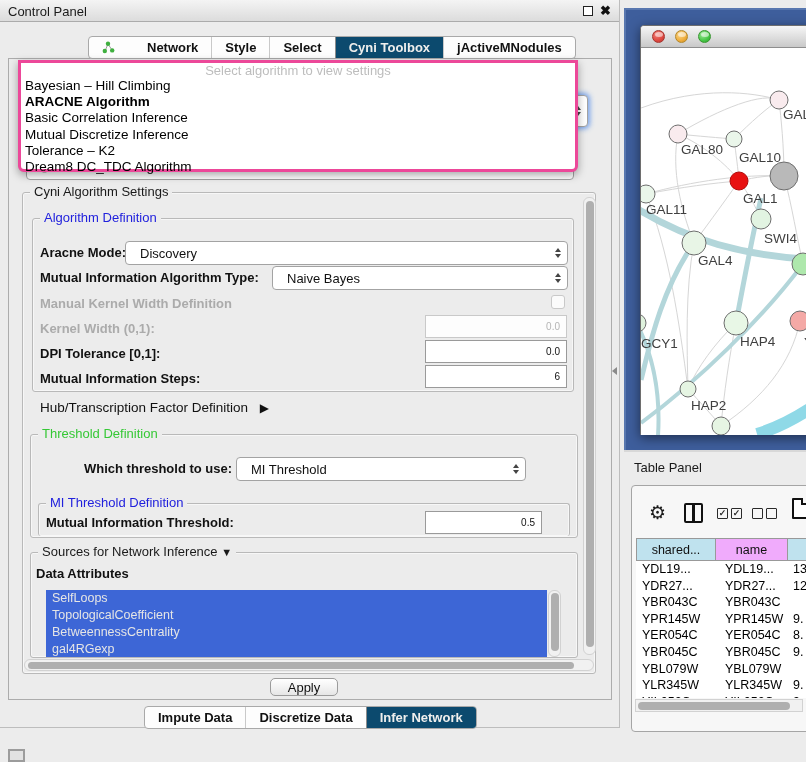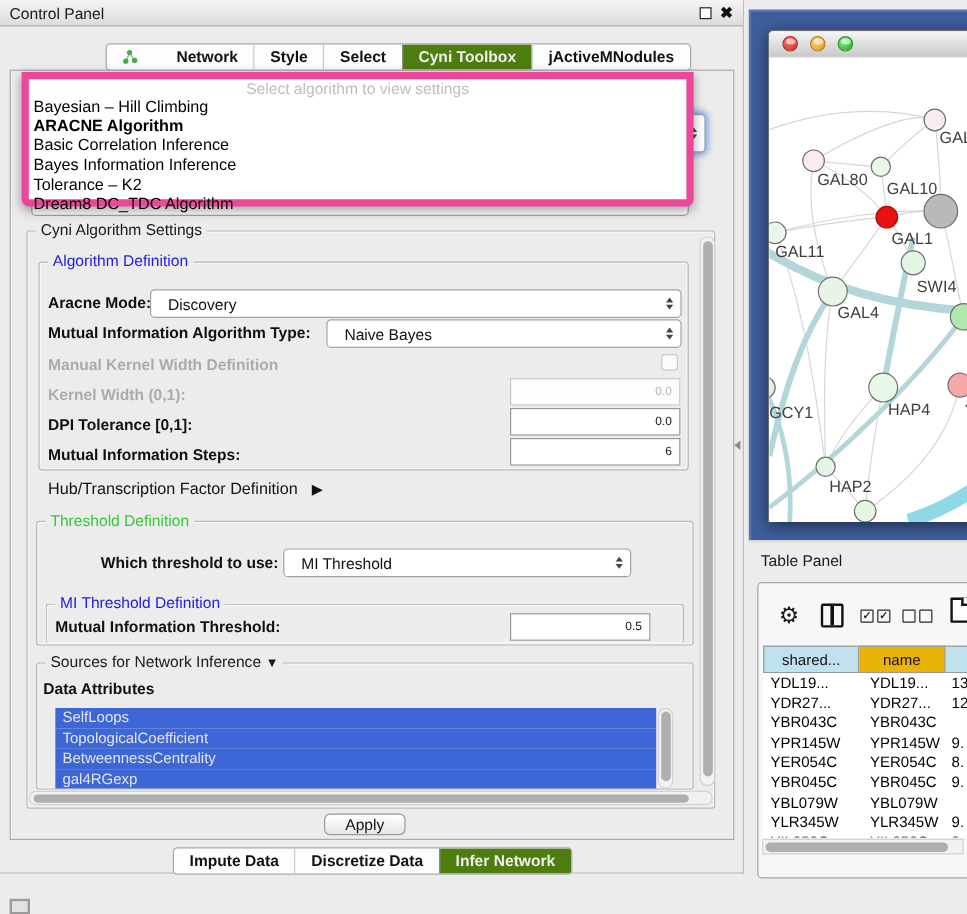--- a/index.html
+++ b/index.html
@@ -18,21 +18,21 @@
     background:linear-gradient(#F4F4F4,#DCDCDC); border-bottom:1px solid #ABABAB; }
   #cp-title { left:8px; top:4px; font-size:13px; color:#1A1A1A; }
   #float-icon { right:26px; top:6px; width:10px; height:10px; border:1.5px solid #222; background:#fff; }
   #cp-close { right:8px; top:3px; font-size:13px; font-weight:bold; color:#111; cursor:default; }
 
   
   .tabstrip { display:flex; border:1px solid #A9A9A9; border-radius:4px; background:#FDFDFD; height:23px; overflow:hidden; }
   .tabstrip .tab { display:flex; align-items:center; gap:5px; padding:0 13px; font-size:13px; font-weight:bold;
     color:#111; border-left:1px solid #C9C9C9; white-space:nowrap; }
   .tabstrip .tab:first-child { border-left:none;gap:32px; }
-  .tabstrip .tab.sel { background:#4d7c0f; color:#EFEFED; border-left-color:#8C8C8C;justify-content:center; }
+  .tabstrip .tab.sel { background:#0c4a6e; color:#EFEFED; border-left-color:#8C8C8C;justify-content:center; }
   #top-tabs { left:88px; top:36px; }
   #bottom-tabs { left:144px; top:706px; }
 
   
   #main-panel { left:8px; top:58px; width:604px; height:642px; border:1px solid #ACACAC; background:#ECECEC; }
 
   
   .combo { position:absolute; background:#fff; border:1px solid #A3A3A3; border-radius:4px;
     font-size:13px; color:#111; display:flex; align-items:center; padding-left:14px; }
   .combo .spin { position:absolute; right:6px; top:0; height:100%; display:flex; flex-direction:column; justify-content:center; }
@@ -48,21 +48,21 @@
   
   .group { position:absolute; border:1px solid #B9B9B9; border-radius:3px;
     box-shadow:inset 0 0 0 1px rgba(255,255,255,.6);text-align:right; }
   .group > .gtitle { position:absolute; top:-9px; left:7px; background:#ECECEC; padding:0 4px;
     font-size:13px; color:#1A1A1A; white-space:nowrap; }
   .gtitle.blue { color:#2121DD; }
   .gtitle.green { color:#35C835; }
 
   
   #algo-popup { left:18px; top:60px; width:560px; height:112px; background:#fff;
-    border:6px solid #ec4899; border-radius:0 0 6px 6px; z-index:20;
+    border:3px solid #ec4899; border-radius:0 0 6px 6px; z-index:20;
     box-shadow:0 3px 9px rgba(0,0,0,.35); padding-top:1px; }
   #algo-placeholder { text-align:center; color:#BDBDBD; font-size:13px; height:14px; line-height:14px; }
   .algo-item { font-size:13.5px; line-height:16.2px; padding-left:4px; color:#000; white-space:nowrap; }
   .algo-item.bold { font-weight:bold; }
 
   .hidden-combo { z-index:5; }
   .focus-ring { box-shadow:0 0 5px 2px rgba(100,150,235,.85); }
 
   
   .attr-row { height:17px; line-height:17px; background:#3D66D6; color:#e5e5e5; font-size:12.5px; padding-left:6px; white-space:nowrap; }
@@ -96,21 +96,21 @@
   #tp-toolbar { left:636px; top:498px; width:170px; height:38px; }
   #gear-icon { left:13px; top:3px; font-size:19px; color:#1A1A1A; }
   #cols-icon { left:48px; top:5px; width:19px; height:20px; border:2.5px solid #111; border-radius:2px; }
   #cols-icon i { position:absolute; left:6px; top:0; width:2.5px; height:100%; background:#111; }
   .cb-ic { position:absolute; width:11px; height:11px; border:1.5px solid #2A2A2A; border-radius:1px;
     font-size:9px; line-height:9px; text-align:center; color:#2A2A2A; font-weight:bold; top:10px; }
   #doc-icon { left:156px; top:0; width:16px; height:21px; border:2.5px solid #111; border-radius:1px; background:#fff; }
   #doc-icon i { position:absolute; right:-2px; top:-2px; width:7px; height:7px; background:#F7F7F7; border-left:2.5px solid #111; border-bottom:2.5px solid #111; }
 
   .th-cell { position:absolute; top:0; height:23px; border:1px solid #999; border-left:none;
-    font-size:12.5px; color:#111; display:flex; align-items:center; justify-content:center; background:#eab308; }
+    font-size:12.5px; color:#111; display:flex; align-items:center; justify-content:center; background:#f0abfc; }
   .th-cell.first { border-left:1px solid #999; }
   .th-cell.hl { background:#BFE2EE; }
   #tp-header { left:636px; top:538px; width:200px; height:23px; }
   #tp-rows { left:636px; top:561px; width:200px; height:137px; overflow:hidden; background:#fff; }
   .tp-row { position:relative; height:16.6px; font-size:12.5px; color:#000; white-space:nowrap; }
   .tp-row span { position:absolute; top:1px; }
   .tp-c1 { left:6px; } .tp-c2 { left:89px; } .tp-c3 { left:157px; }
 
   #splitter-arrow { left:612px; top:367px; width:0; height:0; border-top:4px solid transparent;
     border-bottom:4px solid transparent; border-right:5px solid #8A8A8A; }
@@ -171,21 +171,21 @@
         <i class="dn"></i>
       </div>
   </div>
 
   <div class="abs" id="algo-popup">
     <div id="algo-placeholder">Select algorithm to view settings</div>
     <div id="algo-items">
         <div class="algo-item">Bayesian – Hill Climbing</div>
         <div class="algo-item bold">ARACNE Algorithm</div>
         <div class="algo-item">Basic Correlation Inference</div>
-        <div class="algo-item">Bayes Information Inference</div>
+        <div class="algo-item">Mutual Discretize Inference</div>
         <div class="algo-item">Tolerance – K2</div>
         <div class="algo-item">Dream8 DC_TDC Algorithm</div>
       </div>
   </div>
 
   <div class="group" id="settings-group" style="left:22px; top:192px; width:574px; height:482px;">
     <span class="gtitle">Cyni Algorithm Settings</span>
   </div>
 
   <div class="group" style="left:32px; top:218px; width:542px; height:174px;">

